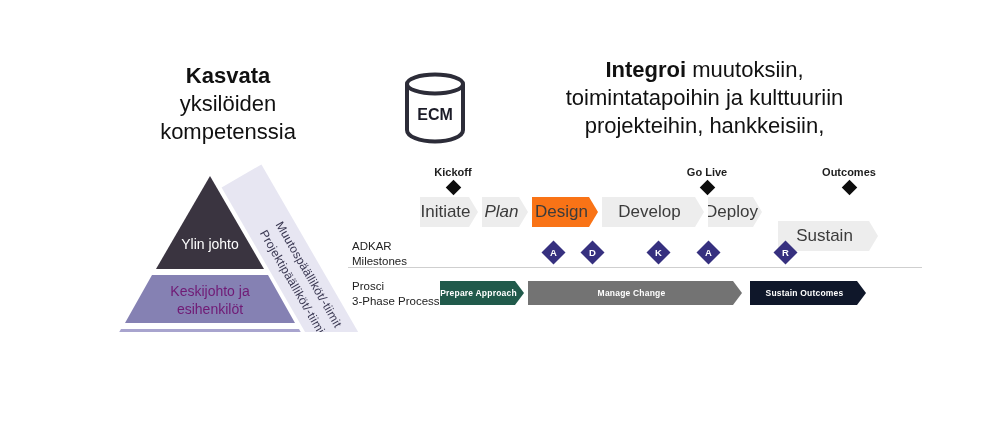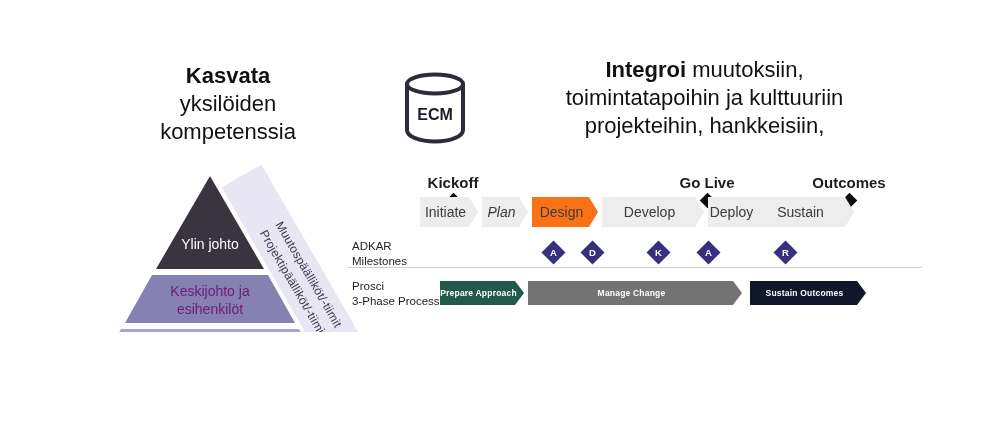--- a/index.html
+++ b/index.html
@@ -41,29 +41,29 @@
     display: flex; flex-direction: column; align-items: center; justify-content: center;
     font-size: 12px; color: #3a3852; line-height: 1.5; letter-spacing: 0.2px;
     text-align: center;
   }
 
   
   .phase {
     position: absolute; top: 197px; height: 30px;
     clip-path: polygon(0 0, calc(100% - 9px) 0, 100% 50%, calc(100% - 9px) 100%, 0 100%);
     display: flex; align-items: center; justify-content: center;
-    font-size: 14px; color: #3b3b3b; padding-right: 7px;
+    font-size: 17px; color: #3b3b3b; padding-right: 7px;
   }
 
   
   .milestone {
     position: absolute; top: 166px; width: 70px;
     display: flex; flex-direction: column; align-items: center;
   }
-  .milestone .ms-label { font-size: 15px; font-weight: 600; color: #1d1d1d; margin-top: 8px; }
+  .milestone .ms-label { font-size: 11px; font-weight: 600; color: #1d1d1d; }
   .milestone .ms-diamond { width: 11px; height: 11px; margin-top: 4px; transform: rotate(45deg); }
 
   
   .row-label { position: absolute; left: 352px; font-size: 11.5px; color: #222222; line-height: 1.3; }
   .adkar-wrap { position: absolute; top: 240px; width: 24px; height: 24px; display: flex; align-items: center; justify-content: center; }
   .adkar-diamond {
     width: 17px; height: 17px; transform: rotate(45deg);
     display: flex; align-items: center; justify-content: center;
   }
   .adkar-diamond span { transform: rotate(-45deg); color: #ffffff; font-size: 9.5px; font-weight: 700; }
@@ -133,21 +133,21 @@
   <div class="milestone" style="left:814px;">
     <div class="ms-label">Outcomes</div>
     <div class="ms-diamond" style="background-color: rgb(13, 13, 13);"></div>
   </div>
 
   <div class="phase" style="left: 420px; width: 58px; background-color: rgb(237, 237, 237);">Initiate</div>
   <div class="phase" style="left: 482px; width: 46px; background-color: rgb(237, 237, 237); font-style: italic;">Plan</div>
   <div class="phase" style="left: 532px; width: 66px; background-color: #f97316;">Design</div>
   <div class="phase" style="left: 602px; width: 102px; background-color: rgb(237, 237, 237);">Develop</div>
   <div class="phase" style="left: 708px; width: 54px; background-color: rgb(237, 237, 237);">Deploy</div>
-  <div class="phase" style="left: 754px; width: 100px; background-color: rgb(237, 237, 237);">Sustain</div>
+  <div class="phase" style="left: 778px; width: 100px; background-color: rgb(237, 237, 237); margin-top: 24px;">Sustain</div>
 
   <div class="row-label" style="top:239px;">
     <div>ADKAR</div>
     <div>Milestones</div>
   </div>
 
   <div class="adkar-wrap" style="left:541px;">
     <div class="adkar-diamond" style="background-color: rgb(54, 48, 127);">
         <span>A</span>
       </div>

